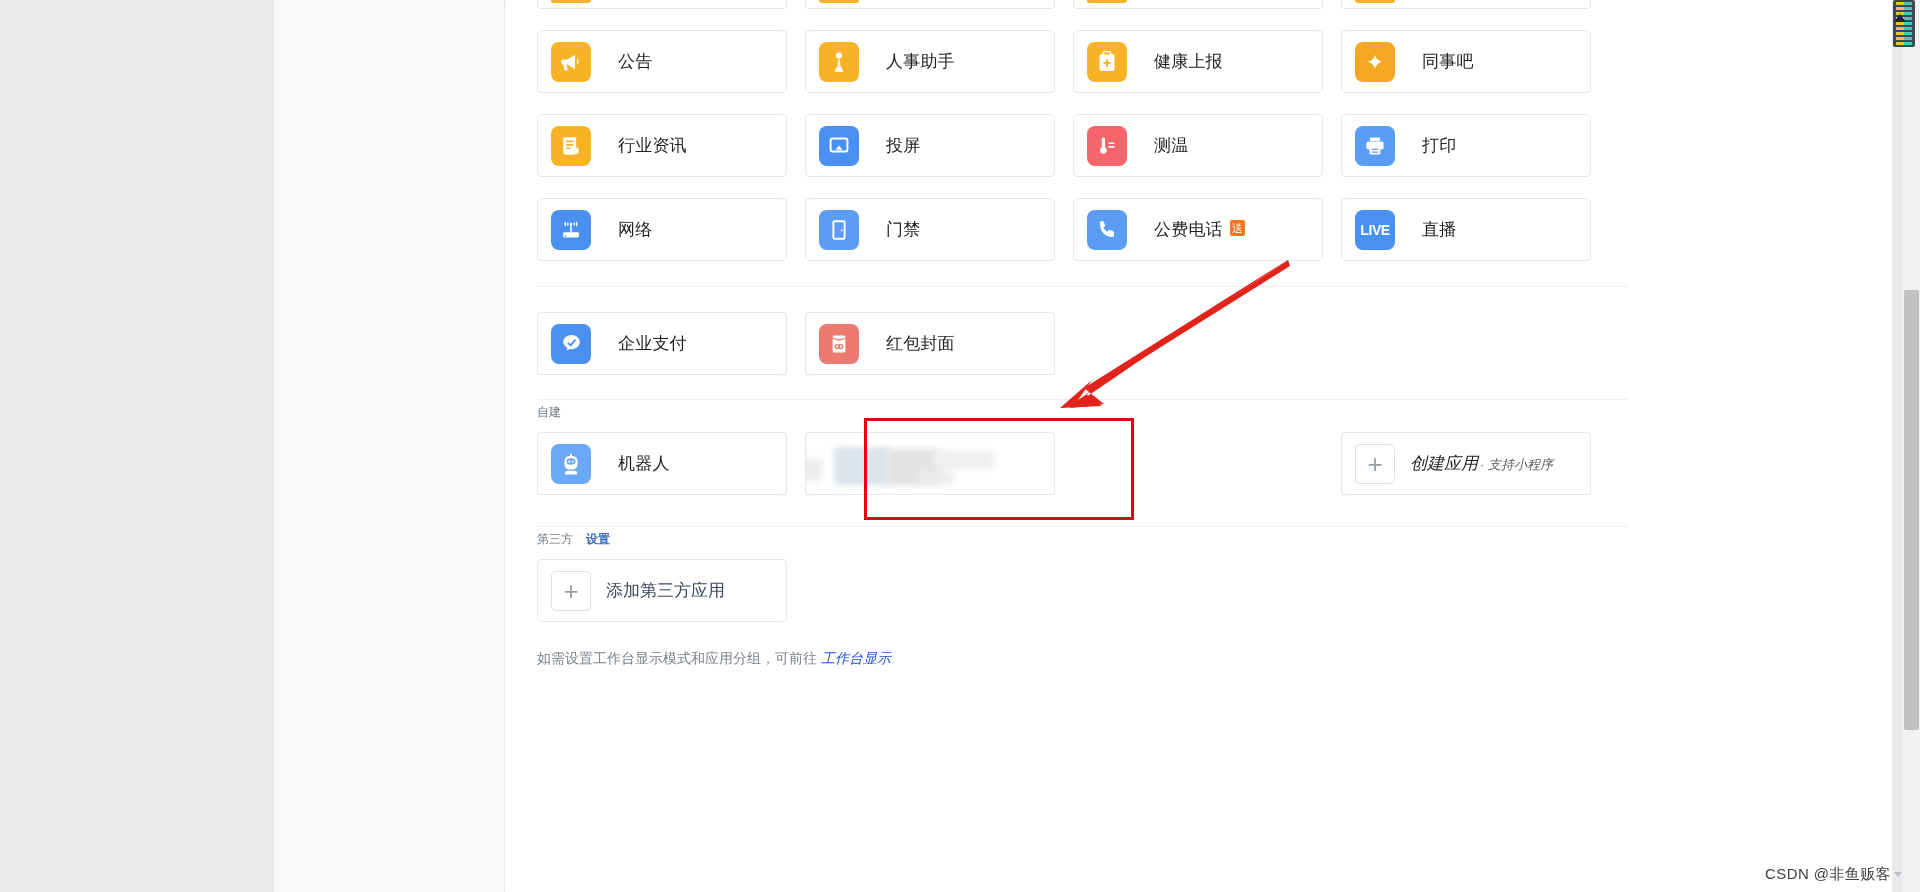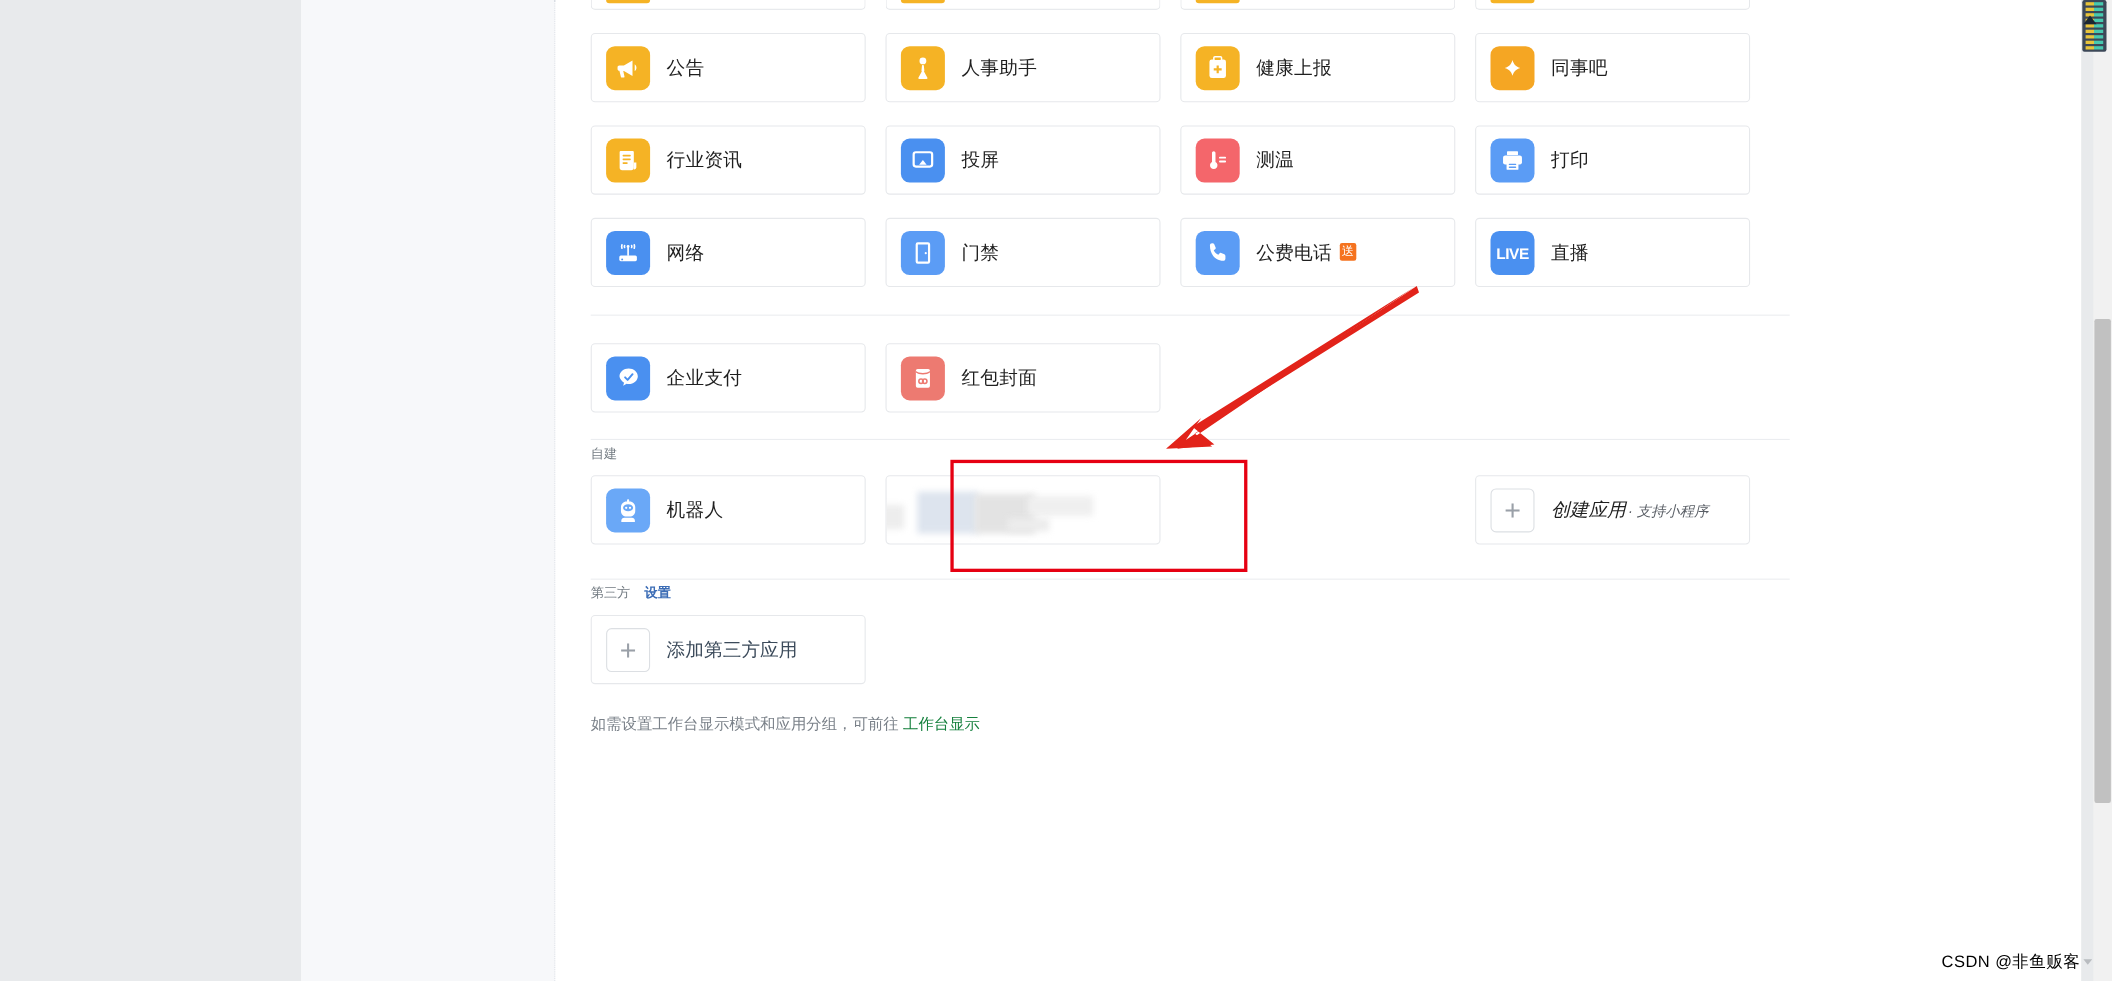--- a/index.html
+++ b/index.html
@@ -93,21 +93,21 @@
   }
   .ic {
     width: 40px; height: 40px;
     border-radius: 8px;
     display: flex; align-items: center; justify-content: center;
     flex: 0 0 auto;
     color: #fff;
   }
   .ic svg { display: block; }
   .lbl {
-    margin-left: 15px;
+    margin-left: 27px;
     font-size: 17px;
     color: #1f1f1f;
     letter-spacing: .2px;
     white-space: nowrap;
     text-align: right;
   }
   .badge {
     display: inline-block;
     margin-left: 7px;
     background: #f5731f;
@@ -165,34 +165,34 @@
   .blurcard { position: relative; overflow: hidden; }
   .blurcard .b1 { position:absolute; left:28px; top:14px; width:55px; height:38px; background:#dde4ee; filter: blur(3px); }
   .blurcard .b2 { position:absolute; left:80px; top:16px; width:55px; height:36px; background:#e3e3e3; filter: blur(3px); }
   .blurcard .b3 { position:absolute; left:128px; top:18px; width:60px; height:18px; background:#efefef; filter: blur(3px);}
   .blurcard .b4 { position:absolute; left:110px; top:38px; width:38px; height:12px; background:#ececec; filter: blur(3px);}
   .blurcard .b5 { position:absolute; left:-6px; top:26px; width:22px; height:22px; background:#ededed; filter: blur(3px);}
 
   .foot-note {
     font-size: 14px; color: #7a8189; margin-top: 28px;
   }
-  .foot-note a { color: #15803d; text-decoration: none; cursor:pointer; }
+  .foot-note a { color: #1d4ed8; text-decoration: none; cursor:pointer;font-style:italic; }
 
   
   .redbox {
     position: absolute;
     left: 864px; top: 418px; width: 270px; height: 102px;
     border: 3px solid #e60012;
     pointer-events: none;
   }
   .redarrow { position: absolute; left: 1030px; top: 258px; width: 260px; height: 160px; pointer-events:none; }
 
   .watermark {
     position: absolute; right: 18px; bottom: 8px;
-    font-size: 15px; color: #000000;
+    font-size: 15px; color: #404040;
     letter-spacing: .4px;
     user-select: none;
     margin-top: 12px;
   }
   .watermark .caret {
     display:inline-block; width:0;height:0;
     border-left:4px solid transparent;border-right:4px solid transparent;
     border-top:5px solid #b9bcc0; margin-left:3px; vertical-align:2px;
   }
 </style>

